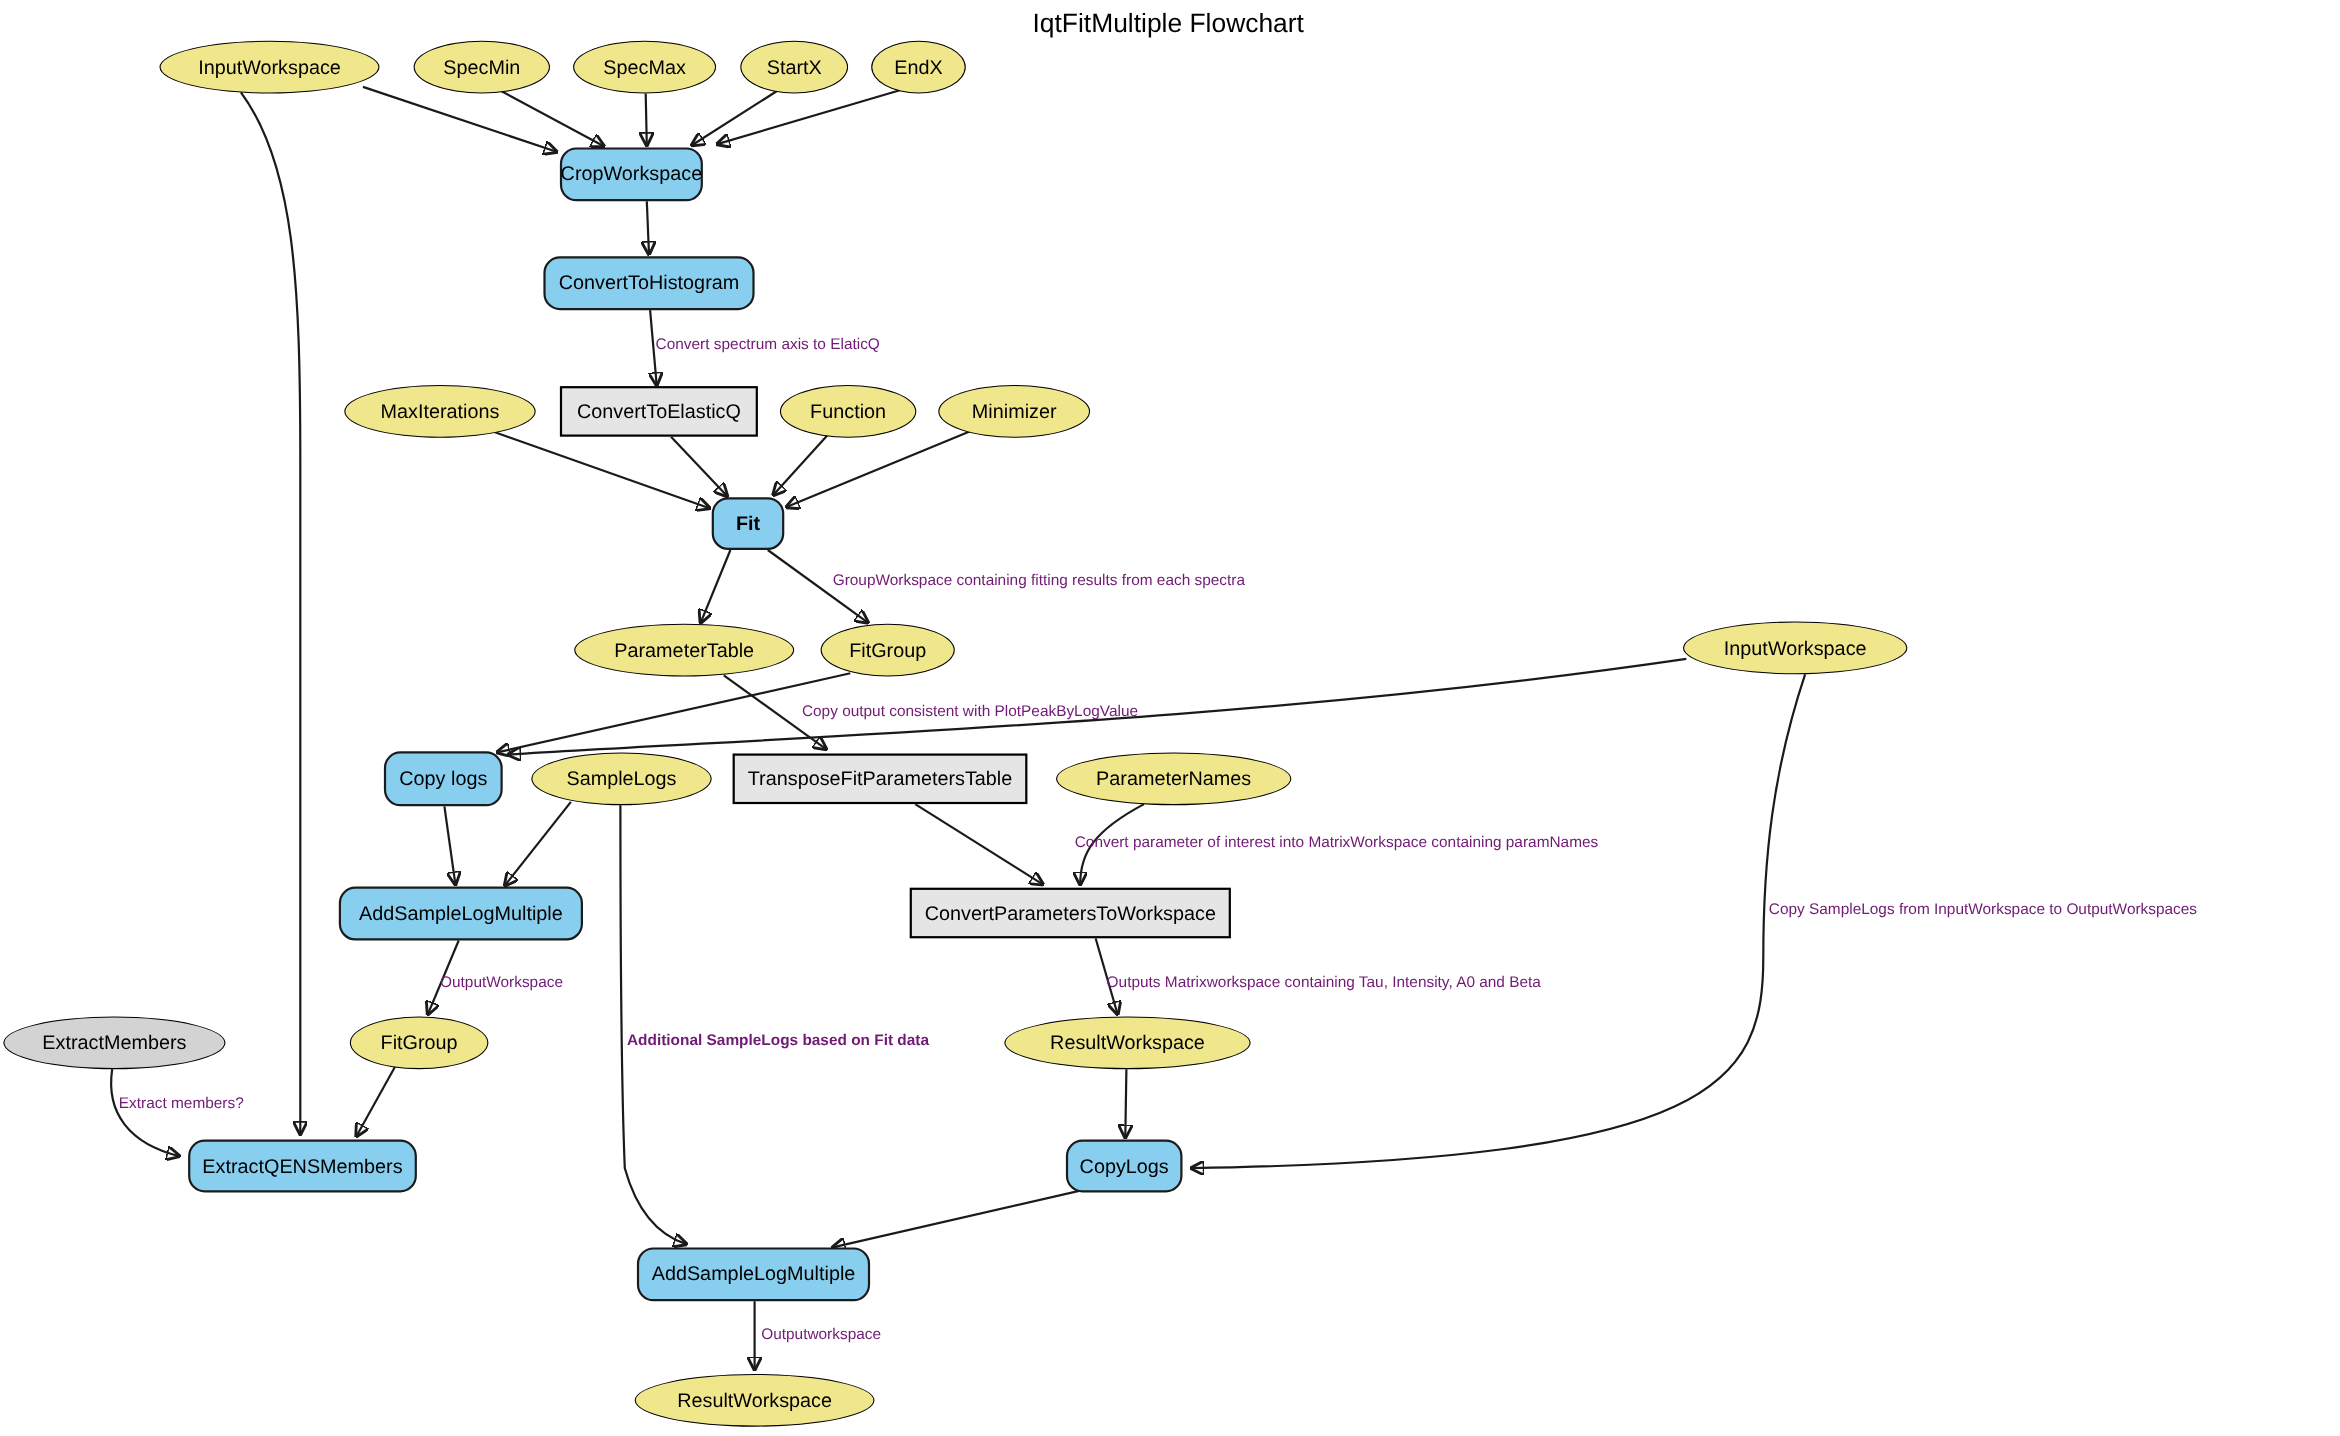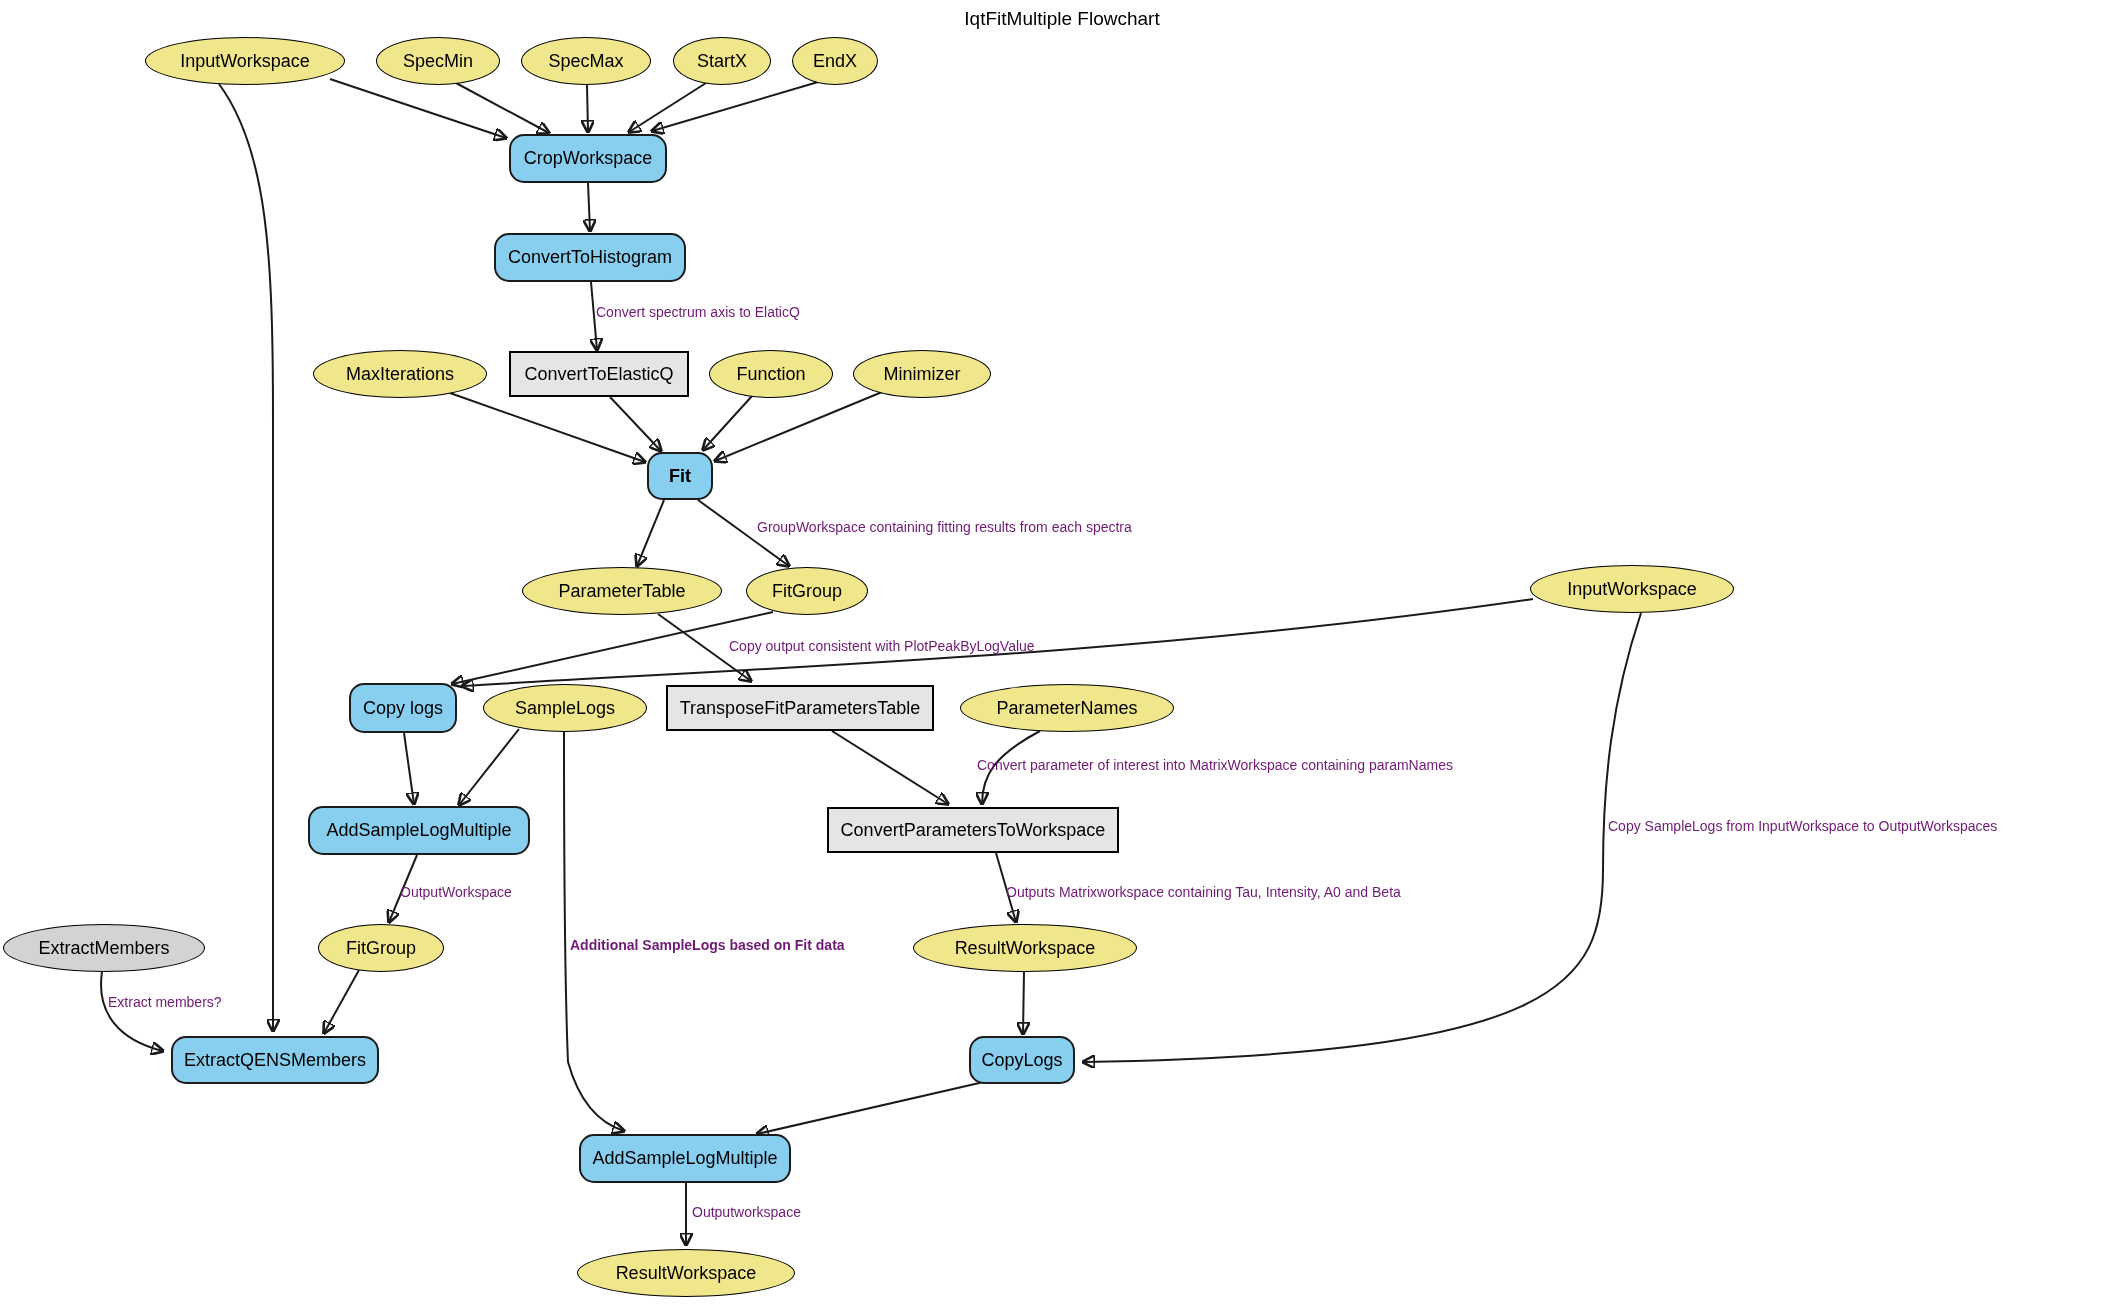--- a/index.html
+++ b/index.html
@@ -1,20 +1,20 @@
 <!DOCTYPE html>
 <html><head>
 <meta charset="utf-8">
 <style>
   html,body{margin:0;padding:0;background:#fff;}
   .canvas{position:relative;width:2127px;height:1305px;background:#fff;overflow:hidden;
           font-family:"Liberation Sans",sans-serif;}
   .edge-layer{position:absolute;left:0;top:0;width:2127px;height:1305px;}
   .edge-layer path{fill:none;stroke:#1a1a1a;stroke-width:2;}
-  .title{position:absolute;transform:translateX(-50%);font-size:19px;color:#000;white-space:nowrap;}
+  .title{position:absolute;transform:translateX(-50%);font-size:24px;color:#000;white-space:nowrap;}
   .node{position:absolute;display:flex;align-items:center;justify-content:center;
         box-sizing:border-box;font-size:18px;color:#000;text-align:center;
         white-space:nowrap;line-height:1.05;}
   .ellipse{border:1.5px solid #000;border-radius:50%;}
   .roundrect{border:2px solid #1b1b1b;border-radius:15px;}
   .rect{border:2px solid #000;}
   .param{background:#f0e68c;}
   .algo{background:#87ceef;}
   .proc{background:#e5e5e5;}
   .opt{background:#d3d3d3;}
@@ -71,21 +71,21 @@
       <div class="edge-label" style="left: 1006px; top: 884px;">Outputs Matrixworkspace containing Tau, Intensity, A0 and Beta</div>
       <div class="edge-label" style="left: 1608px; top: 818px;">Copy SampleLogs from InputWorkspace to OutputWorkspaces</div>
       <div class="edge-label" style="left: 108px; top: 994px;">Extract members?</div>
       <div class="edge-label" style="left: 570px; top: 937px; font-weight: bold;">Additional SampleLogs based on Fit data</div>
       <div class="edge-label" style="left: 692px; top: 1204px;">Outputworkspace</div>
       <div class="node ellipse param" style="left: 145px; top: 37px; width: 200px; height: 48px;">InputWorkspace</div>
       <div class="node ellipse param" style="left: 376px; top: 37px; width: 124px; height: 48px;">SpecMin</div>
       <div class="node ellipse param" style="left: 521px; top: 37px; width: 130px; height: 48px;">SpecMax</div>
       <div class="node ellipse param" style="left: 673px; top: 37px; width: 98px; height: 48px;">StartX</div>
       <div class="node ellipse param" style="left: 792px; top: 37px; width: 86px; height: 48px;">EndX</div>
-      <div class="node roundrect algo" style="left: 509px; top: 133.5px; width: 158px; height: 49px;">CropWorkspace</div>
+      <div class="node roundrect algo" style="left: 509px; top: 133.5px; width: 130px; height: 49px;">CropWorkspace</div>
       <div class="node roundrect algo" style="left: 494px; top: 232.5px; width: 192px; height: 49px;">ConvertToHistogram</div>
       <div class="node ellipse param" style="left: 313px; top: 350px; width: 174px; height: 48px;">MaxIterations</div>
       <div class="node rect proc" style="left: 509px; top: 351px; width: 180px; height: 46px;">ConvertToElasticQ</div>
       <div class="node ellipse param" style="left: 709px; top: 350px; width: 124px; height: 48px;">Function</div>
       <div class="node ellipse param" style="left: 853px; top: 350px; width: 138px; height: 48px;">Minimizer</div>
       <div class="node roundrect algo" style="left: 647px; top: 452px; width: 66px; height: 48px; font-weight: bold;">Fit</div>
       <div class="node ellipse param" style="left: 522px; top: 567px; width: 200px; height: 48px;">ParameterTable</div>
       <div class="node ellipse param" style="left: 746px; top: 567px; width: 122px; height: 48px;">FitGroup</div>
       <div class="node ellipse param" style="left: 1530px; top: 565px; width: 204px; height: 48px;">InputWorkspace</div>
       <div class="node roundrect algo" style="left: 349px; top: 683px; width: 108px; height: 50px;">Copy logs</div>

